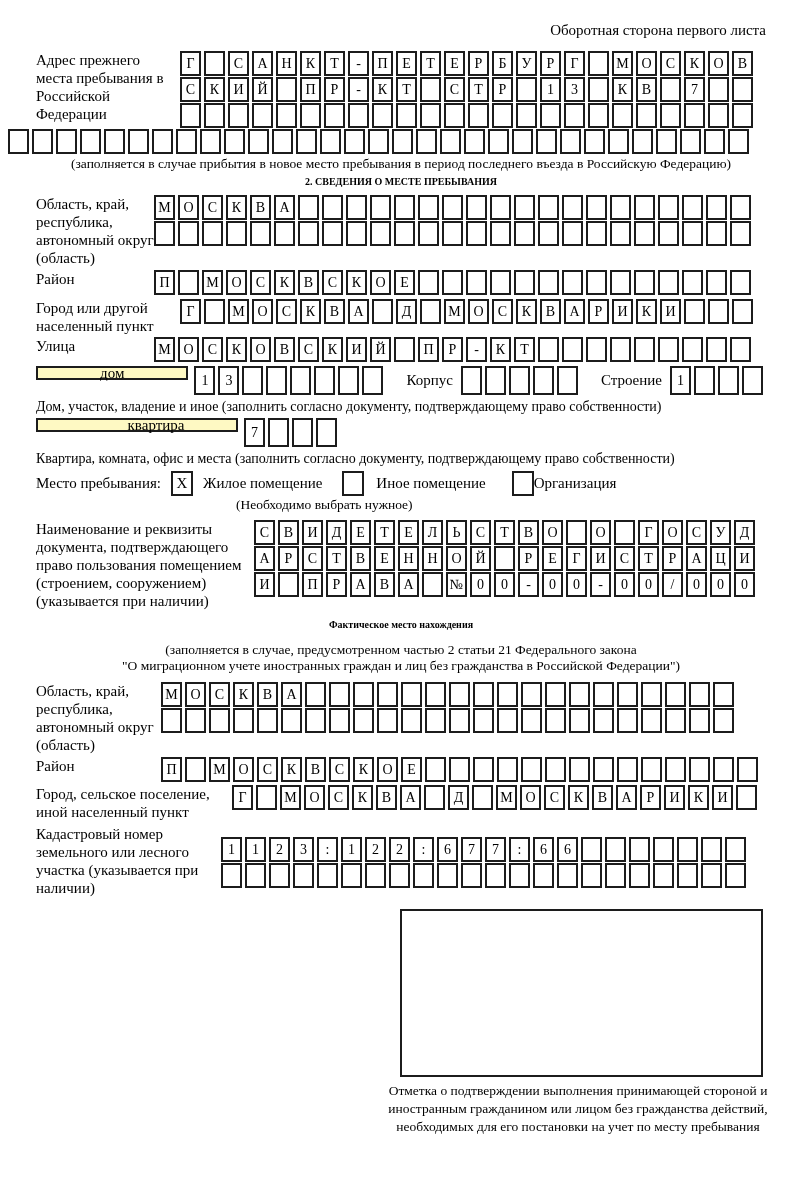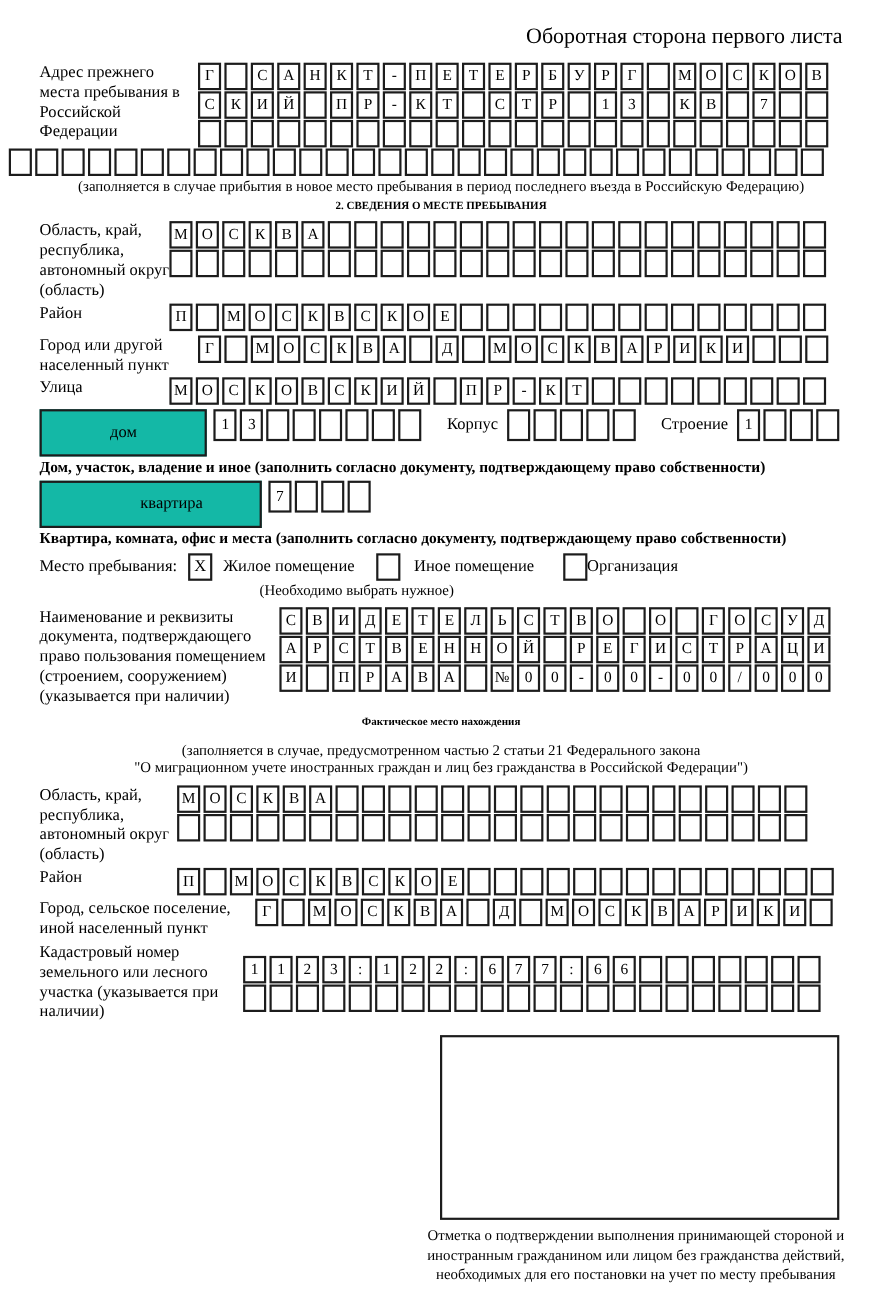--- a/index.html
+++ b/index.html
@@ -1,48 +1,48 @@
 <!DOCTYPE html>
 <html><head>
 <meta charset="utf-8">
 <style>
   html,body { margin:0; padding:0; }
   body {
     width:800px; height:1180px; background:#ffffff; color:#000;
     font-family:"Liberation Serif", serif; overflow:hidden;
   }
   .page { padding:22px 34px 0 36px; }
-  .header-note { text-align:right; font-size:20px; margin-bottom:12px; }
+  .header-note { text-align:right; font-size:15px; margin-bottom:12px; }
 
   .frow { display:flex; align-items:flex-start; }
   .flabel { font-size:15px; line-height:18px; flex-shrink:0; }
   .w144 { width:144px; } .w118 { width:118px; } .w218 { width:218px; }
   .w125 { width:125px; } .w196 { width:196px; } .w185 { width:185px; }
 
   .cellrow { display:flex; margin-bottom:1px; }
   .cell {
     box-sizing:border-box; width:21px; height:25px; border:2px solid #1c1c1c;
     margin-right:3px; display:inline-flex; align-items:center; justify-content:center;
     font-size:14px; background:#fff;
   }
   .tallrow .cell { height:29px; }
 
   .fullrow { margin-left:-28px; margin-top:0; }
   .center-note { text-align:center; font-size:13.5px; }
-  .small-note { font-size:14px;font-weight:bold; }
+  .small-note { font-size:14px; }
   .sec-title { text-align:center; font-weight:bold; font-size:10px; }
 
   .mt2{margin-top:2px;} .mt3{margin-top:3px;} .mt4{margin-top:4px;}
   .mt5{margin-top:5px;} .mt6{margin-top:12px;} .mt7{margin-top:7px;}
   .mt8{margin-top:8px;} .mt9{margin-top:9px;}
 
   .house-row { display:flex; align-items:flex-start; }
   .widebox {
-    box-sizing:border-box; border:2px solid #1c1c1c; height:43px;
-    display:flex; align-items:center; justify-content:center; font-size:15px; background:#14b8a6;
+    box-sizing:border-box; border:2px solid #1c1c1c; height:14px;
+    display:flex; align-items:center; justify-content:center; font-size:15px; background:#fef9c3;
   }
   .dom-box { width:168px; margin-right:6px; }
   .kv-box { width:202px; margin-right:6px;padding-left:38px; }
   .inline-label { font-size:15px; line-height:29px; margin:0 8px 0 20px; white-space:nowrap; }
 
   .stay-row { display:flex; align-items:center; font-size:15px; }
   .checkbox {
     box-sizing:border-box; width:22px; height:25px; border:2px solid #1c1c1c;
     display:inline-flex; align-items:center; justify-content:center; font-size:15px; flex-shrink:0;
   }

